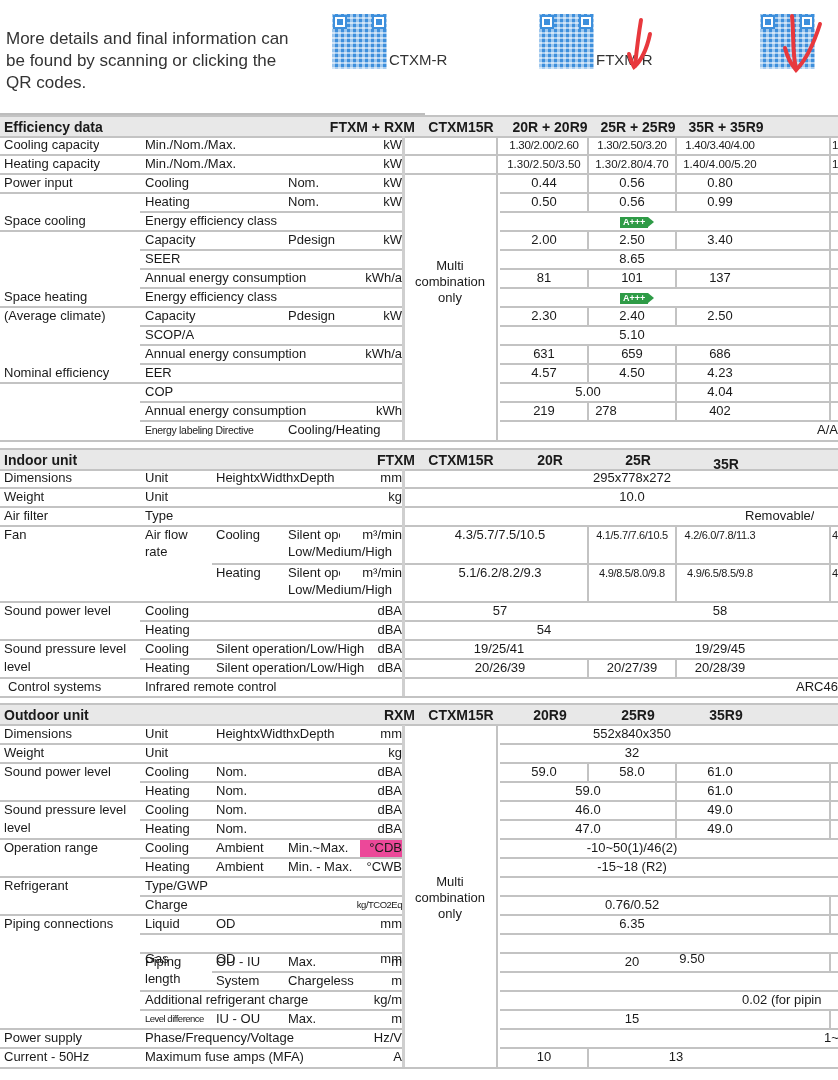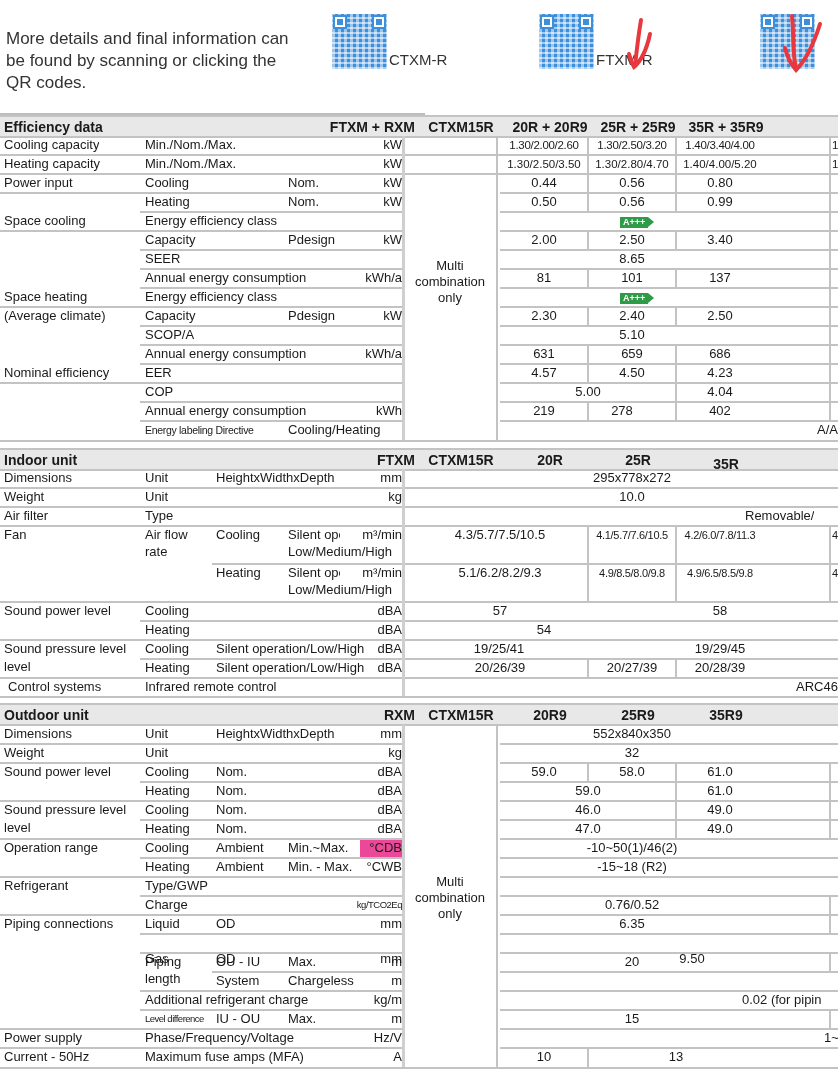--- a/index.html
+++ b/index.html
@@ -214,21 +214,21 @@
   </div>
   <div class="row" style="top:383px;">
     <div class="cell" style="left:145px;">COP</div>
     <div class="cell ctr" style="left:500px;width:176px;">5.00</div>
     <div class="cell ctr" style="left:676px;width:88px;">4.04</div>
   </div>
   <div class="row" style="top:402px;">
     <div class="cell" style="left:145px;">Annual energy consumption</div>
     <div class="cell rt" style="left:330px;width:72px;">kWh</div>
     <div class="cell ctr" style="left:500px;width:88px;">219</div>
-    <div class="cell ctr" style="left:588px;width:68px;">278</div>
+    <div class="cell ctr" style="left:572px;width:68px;">278</div>
     <div class="cell ctr" style="left:676px;width:88px;">402</div>
   </div>
   <div class="row" style="top:421px;">
     <div class="cell" style="left:145px;font-size:10.5px;letter-spacing:-0.3px;">Energy labeling Directive</div>
     <div class="cell" style="left:288px;">Cooling/Heating</div>
     <div class="cell" style="left:817px;">A/A</div>
   </div>
 
   <div class="multi-box" style="left:405px;top:258px;width:90px;">Multi combination only</div>
 

